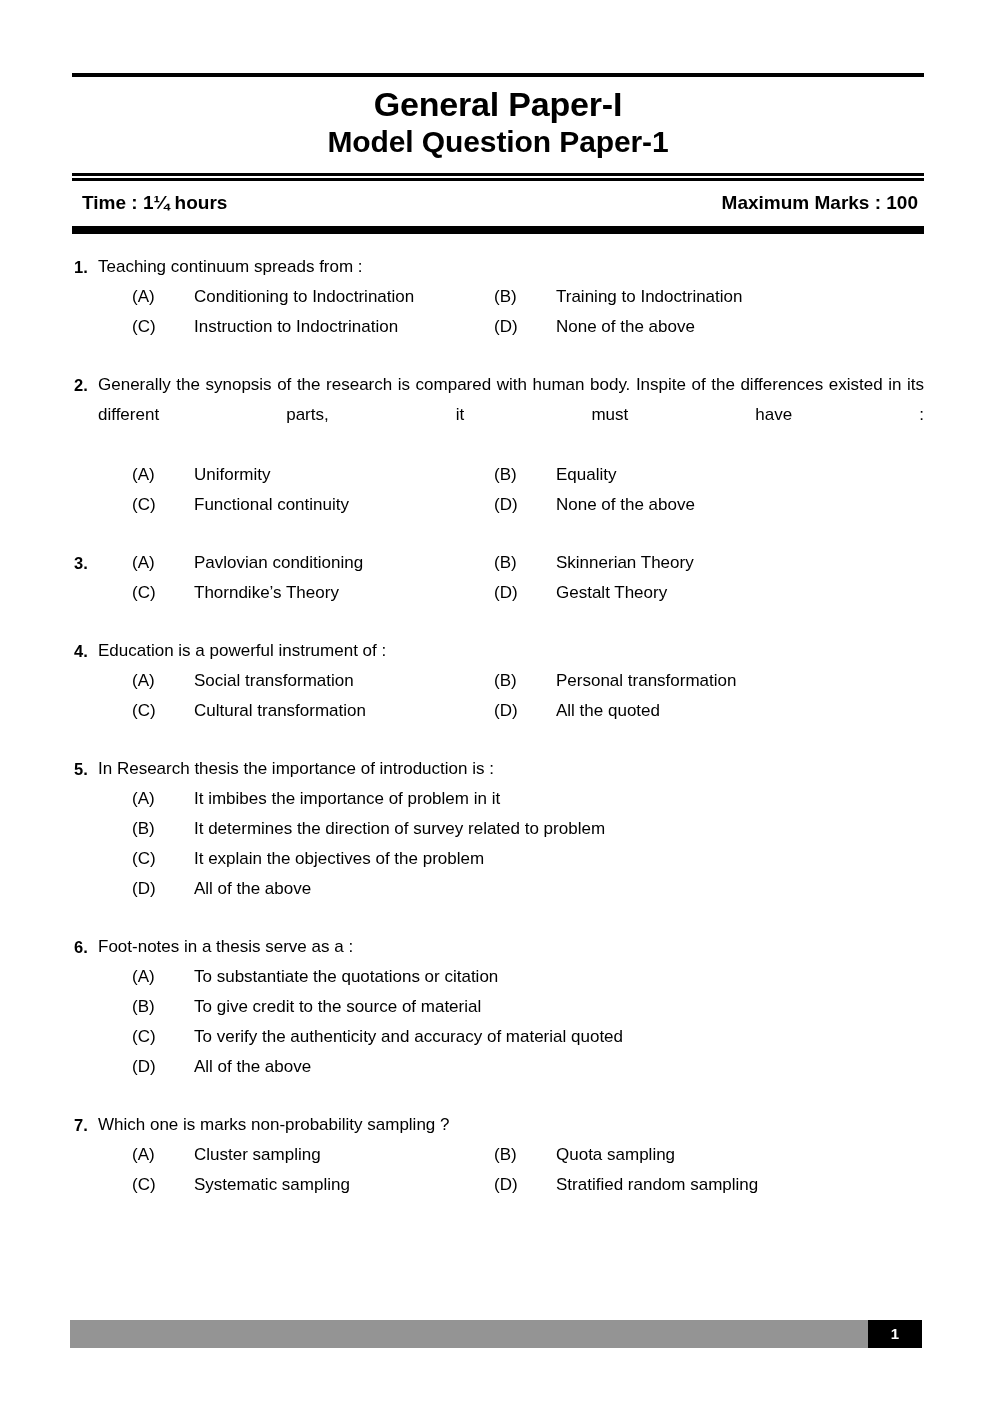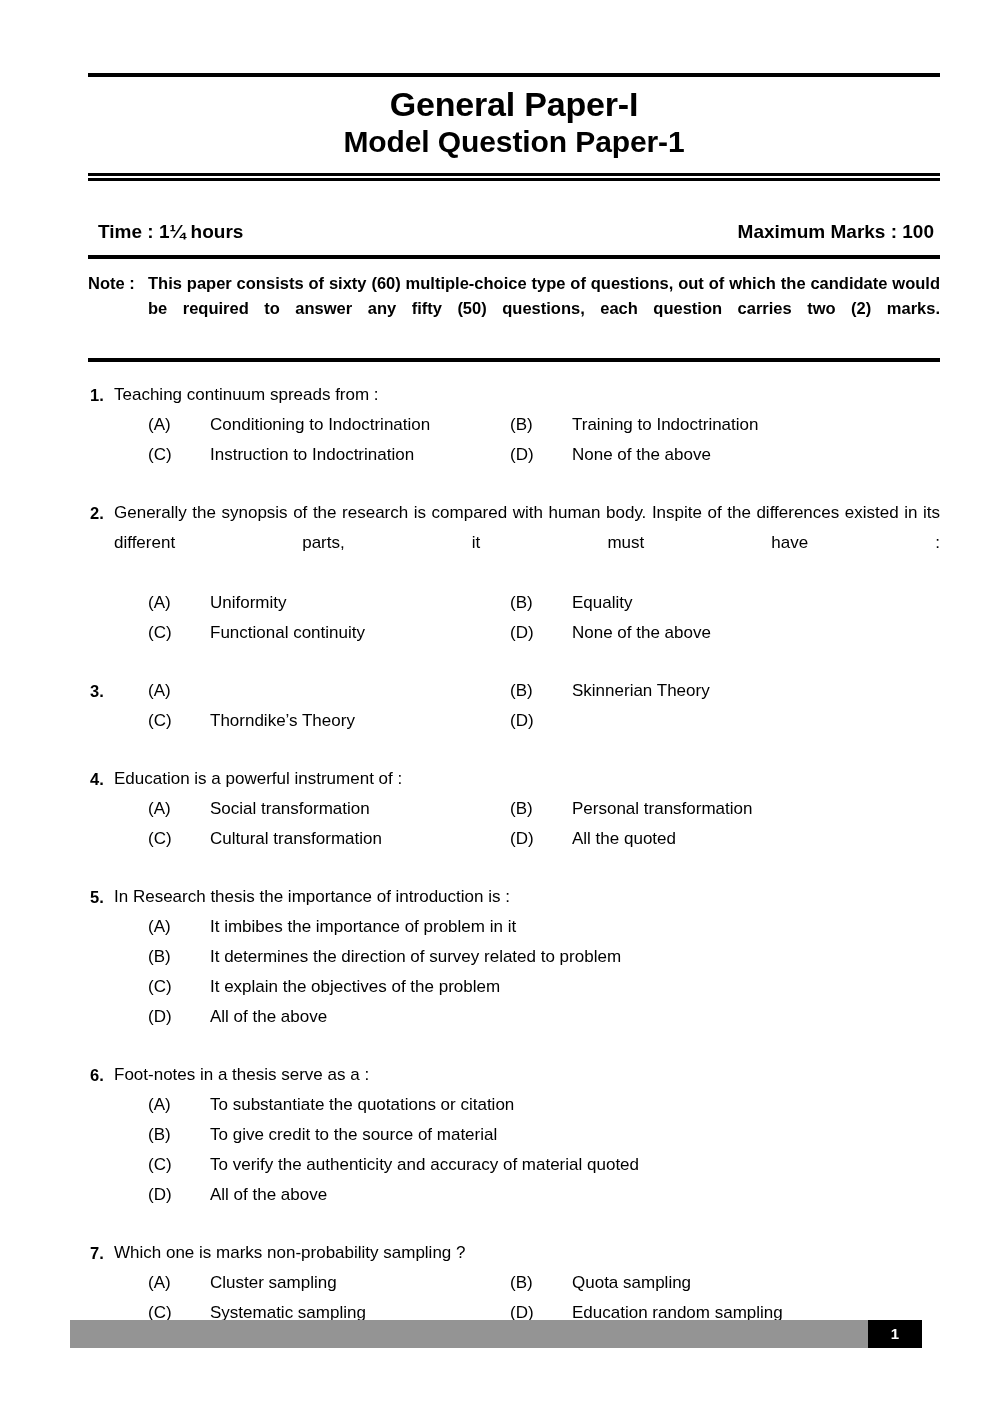--- a/index.html
+++ b/index.html
@@ -12,21 +12,21 @@
     width: 992px;
     height: 1402px;
     position: relative;
     font-family: "Liberation Sans", sans-serif;
     color: #000000;
     overflow: hidden;
   }
 
   .page {
     position: absolute;
-    left: 88px;
+    left: 72px;
     top: 0;
     width: 852px;
     height: 1402px;
   }
 
   
   .rule-thick {
     height: 4px;
     background: #000;
     width: 100%;
@@ -59,21 +59,21 @@
 
   
   .meta-row {
     display: flex;
     justify-content: space-between;
     align-items: baseline;
     font-size: 19px;
     font-weight: bold;
     padding: 11px 6px 12px 10px;
   }
-  .meta-left { text-align: right; margin-top: 29px; }
+  .meta-left { text-align: right; }
   .meta-right { text-align: right; }
 
   
   .note-block {
     padding: 12px 0 13px 0;
     font-size: 16.5px;
     font-weight: bold;
     line-height: 24.5px;
   }
   .note-inner {
@@ -198,26 +198,20 @@
       <div class="r2"></div>
   </div>
 
   <div class="meta-row">
     <div class="meta-left">Time : 1¼ hours</div>
     <div class="meta-right">Maximum Marks : 100</div>
   </div>
 
   <div class="rule-thick"></div>
 
-  <div class="note-block">
-    <div class="note-inner">
-      <span class="note-label">Note :</span>
-      <span class="note-text">This paper consists of sixty (60) multiple-choice type of questions, out of which the candidate would be required to answer any fifty (50) questions, each question carries two (2) marks.</span>
-    </div>
-  </div>
 
   <div class="rule-thick"></div>
 
   <div class="questions" id="questions-container">
       <div class="question">
         <div class="q-num">1.</div>
         <div class="q-text">Teaching continuum spreads from :</div>
         <div class="options">
           <div class="opt-row">
             <div class="opt-cell col-a">
@@ -266,33 +260,35 @@
             </div>
           </div>
         </div>
       </div>
       <div class="question">
         <div class="q-num">3.</div>
         <div class="options">
           <div class="opt-row">
             <div class="opt-cell col-a">
               <span class="opt-label">(A)</span>
+              <span class="opt-text">Pavlovian conditioning</span>
             </div>
             <div class="opt-cell col-b">
               <span class="opt-label">(B)</span>
               <span class="opt-text">Skinnerian Theory</span>
             </div>
           </div>
           <div class="opt-row">
             <div class="opt-cell col-a">
               <span class="opt-label">(C)</span>
               <span class="opt-text">Thorndike’s Theory</span>
             </div>
             <div class="opt-cell col-b">
               <span class="opt-label">(D)</span>
+              <span class="opt-text">Gestalt Theory</span>
             </div>
           </div>
         </div>
       </div>
       <div class="question">
         <div class="q-num">4.</div>
         <div class="q-text">Education is a powerful instrument of :</div>
         <div class="options">
           <div class="opt-row">
             <div class="opt-cell col-a">
@@ -390,21 +386,21 @@
               <span class="opt-text">Quota sampling</span>
             </div>
           </div>
           <div class="opt-row">
             <div class="opt-cell col-a">
               <span class="opt-label">(C)</span>
               <span class="opt-text">Systematic sampling</span>
             </div>
             <div class="opt-cell col-b">
               <span class="opt-label">(D)</span>
-              <span class="opt-text">Education random sampling</span>
+              <span class="opt-text">Stratified random sampling</span>
             </div>
           </div>
         </div>
       </div>
     </div>
 
 </div>
 
 <div class="footer">
   <div class="footer-bar" style="background: rgb(148, 148, 148);"></div>

